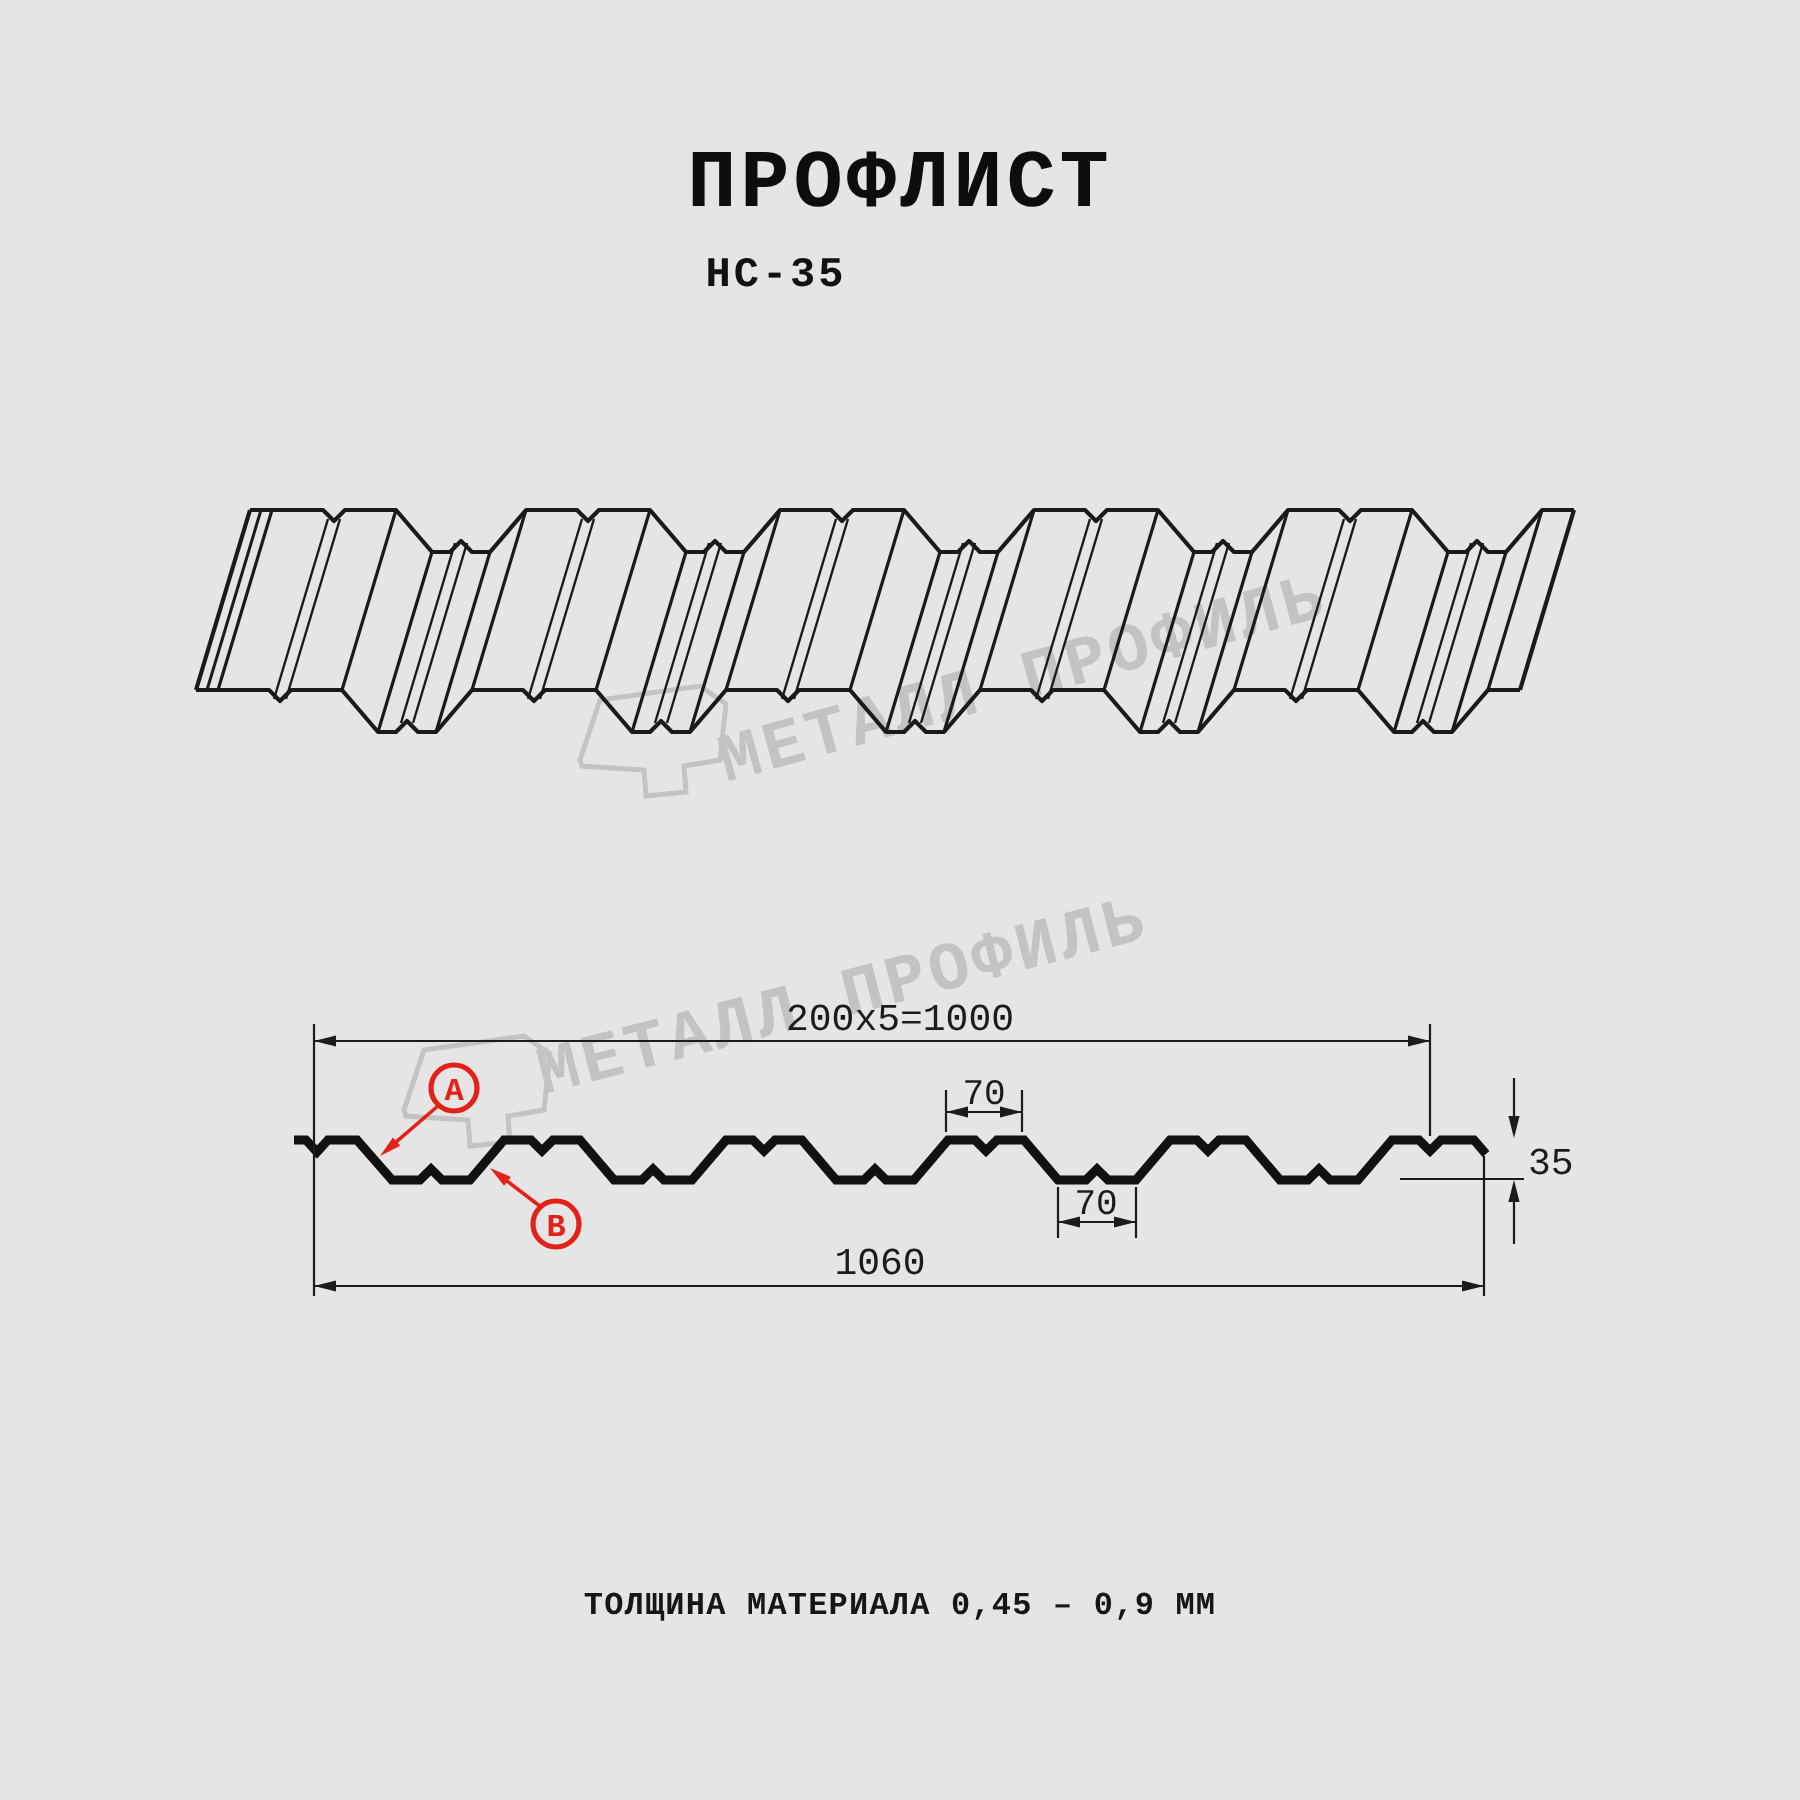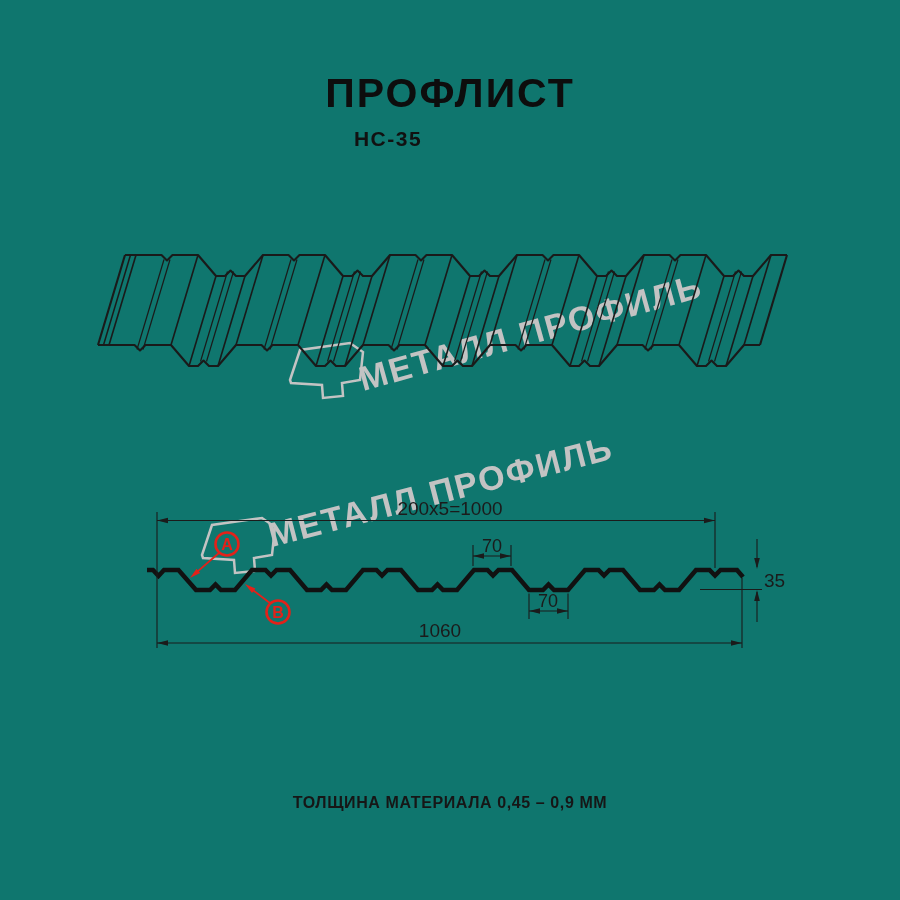--- a/index.html
+++ b/index.html
@@ -1,17 +1,17 @@
 <!DOCTYPE html>
 <html><head>
 <meta charset="utf-8">
 <style>
   html,body{margin:0;padding:0;background:#ffffff;}
-  .page{position:relative;width:900px;height:900px;background:#0f766e;overflow:hidden;
-        font-family:Liberation Sans, sans-serif;color:#111;}
+  .page{position:relative;width:900px;height:900px;background:#e5e5e5;overflow:hidden;
+        font-family:Liberation Mono, monospace;color:#111;}
   .title{position:absolute;top:70px;left:0;width:900px;text-align:center;margin:0;
          font-size:41px;font-weight:800;letter-spacing:2px;color:#0d0d0d;}
   .subtitle{position:absolute;top:127px;left:0;width:776px;text-align:center;
          font-size:21px;font-weight:600;letter-spacing:1.5px;color:#111;}
   .footer{position:absolute;top:794px;left:0;width:900px;text-align:center;
          font-size:16px;font-weight:600;letter-spacing:.6px;color:#161616;}
   svg{position:absolute;left:0;top:0;}
   .dimtxt{font-size:19px;fill:#1b1b1b;}
   .dimtxt70{font-size:18px;fill:#1b1b1b;}
   .callout-letter{font-size:16px;font-weight:700;}

